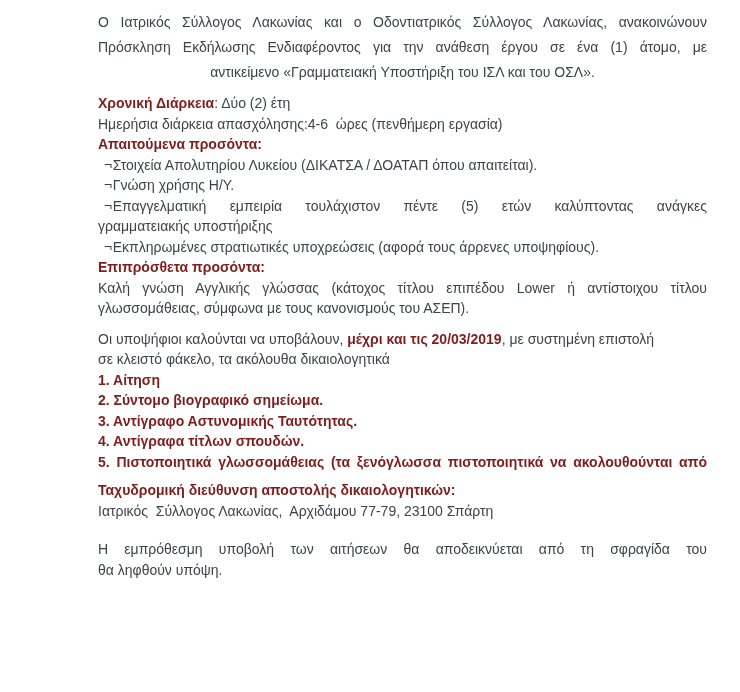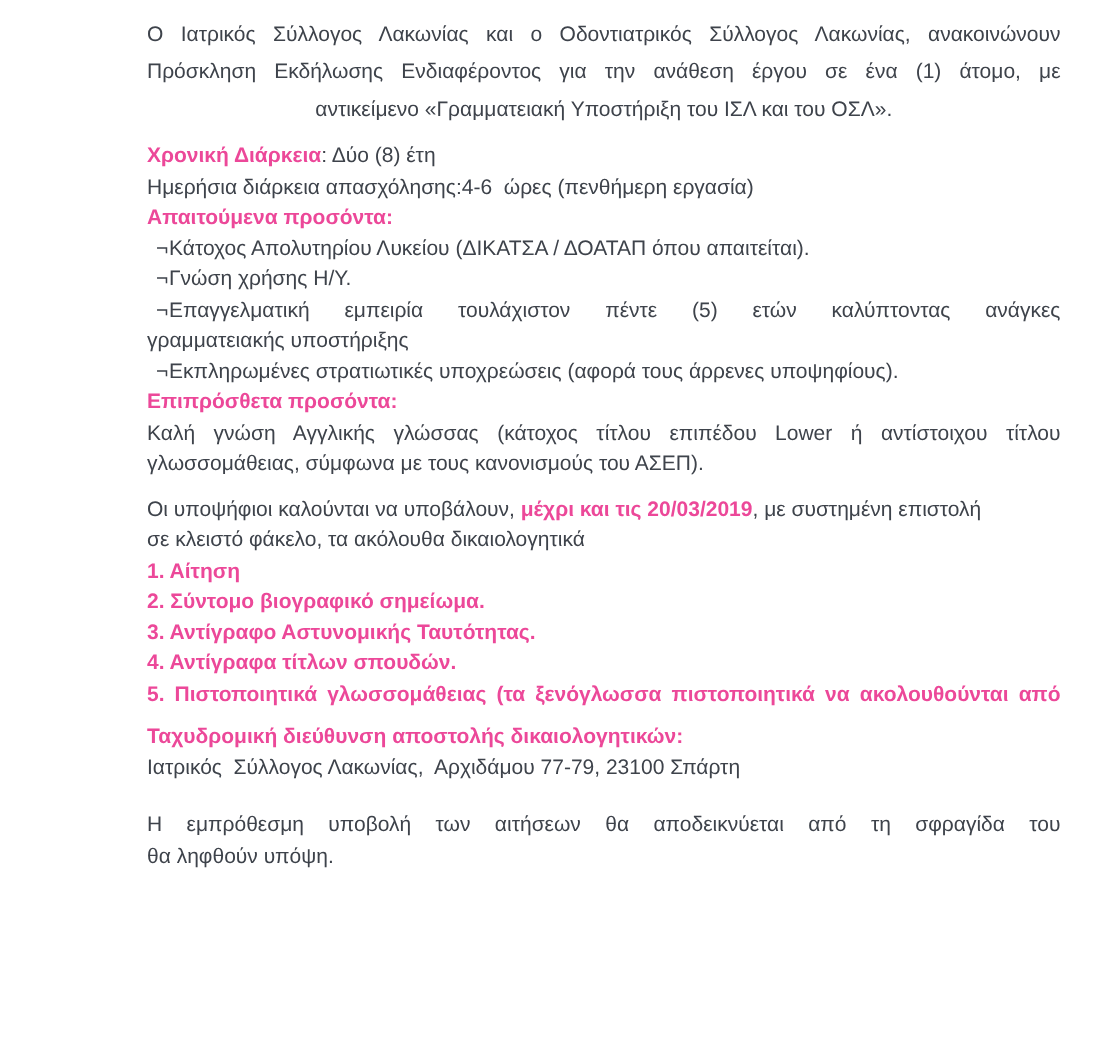--- a/index.html
+++ b/index.html
@@ -28,21 +28,21 @@
     line-height: 25px;
     text-align: center;
   }
   
   .j {
     text-align: justify;
     text-align-last: justify;
   }
   .bold, b {
     font-weight: 700;
-    color: #ec4899;
+    color: #7f1d1d;
   }
   .indent6 { padding-left: 6px; }
   .indent4 { padding-left: 5px; }
   .gap10 { height: 10px; }
   .gap8  { height: 8px; }
   .gap18 { height: 18px; }
   .bullet-char { letter-spacing: 0.5px; }
 </style>
 </head>
 <body>
@@ -51,27 +51,27 @@
 
   <div class="intro">
     <div class="line j">Ο Ιατρικός Σύλλογος Λακωνίας και ο Οδοντιατρικός Σύλλογος Λακωνίας, ανακοινώνουν</div>
     <div class="line j">Πρόσκληση Εκδήλωσης Ενδιαφέροντος για την ανάθεση έργου σε ένα (1) άτομο, με</div>
     <div class="line">αντικείμενο «Γραμματειακή Υποστήριξη του ΙΣΛ και του ΟΣΛ».</div>
   </div>
 
   <div class="gap8"></div>
 
   <div>
-    <div class="line"><span class="bold">Χρονική Διάρκεια</span><span>: Δύο (8) έτη</span></div>
+    <div class="line"><span class="bold">Χρονική Διάρκεια</span><span>: Δύο (2) έτη</span></div>
     <div class="line">Ημερήσια διάρκεια απασχόλησης:4-6  ώρες (πενθήμερη εργασία)</div>
   </div>
 
   <div>
     <div class="line bold">Απαιτούμενα προσόντα:</div>
-    <div class="line indent6"><span class="bullet-char">¬</span><span>Κάτοχος Απολυτηρίου Λυκείου (ΔΙΚΑΤΣΑ / ΔΟΑΤΑΠ όπου απαιτείται).</span></div>
+    <div class="line indent6"><span class="bullet-char">¬</span><span>Στοιχεία Απολυτηρίου Λυκείου (ΔΙΚΑΤΣΑ / ΔΟΑΤΑΠ όπου απαιτείται).</span></div>
     <div class="line indent6"><span class="bullet-char">¬</span><span>Γνώση χρήσης Η/Υ.</span></div>
     <div class="line indent6 j"><span class="bullet-char">¬</span><span>Επαγγελματική εμπειρία τουλάχιστον πέντε (5) ετών καλύπτοντας ανάγκες</span></div>
     <div class="line">γραμματειακής υποστήριξης</div>
     <div class="line indent6"><span class="bullet-char">¬</span><span>Εκπληρωμένες στρατιωτικές υποχρεώσεις (αφορά τους άρρενες υποψηφίους).</span></div>
   </div>
 
   <div>
     <div class="line bold">Επιπρόσθετα προσόντα:</div>
     <div class="line j">Καλή γνώση Αγγλικής γλώσσας (κάτοχος τίτλου επιπέδου Lower ή αντίστοιχου τίτλου</div>
     <div class="line">γλωσσομάθειας, σύμφωνα με τους κανονισμούς του ΑΣΕΠ).</div>

